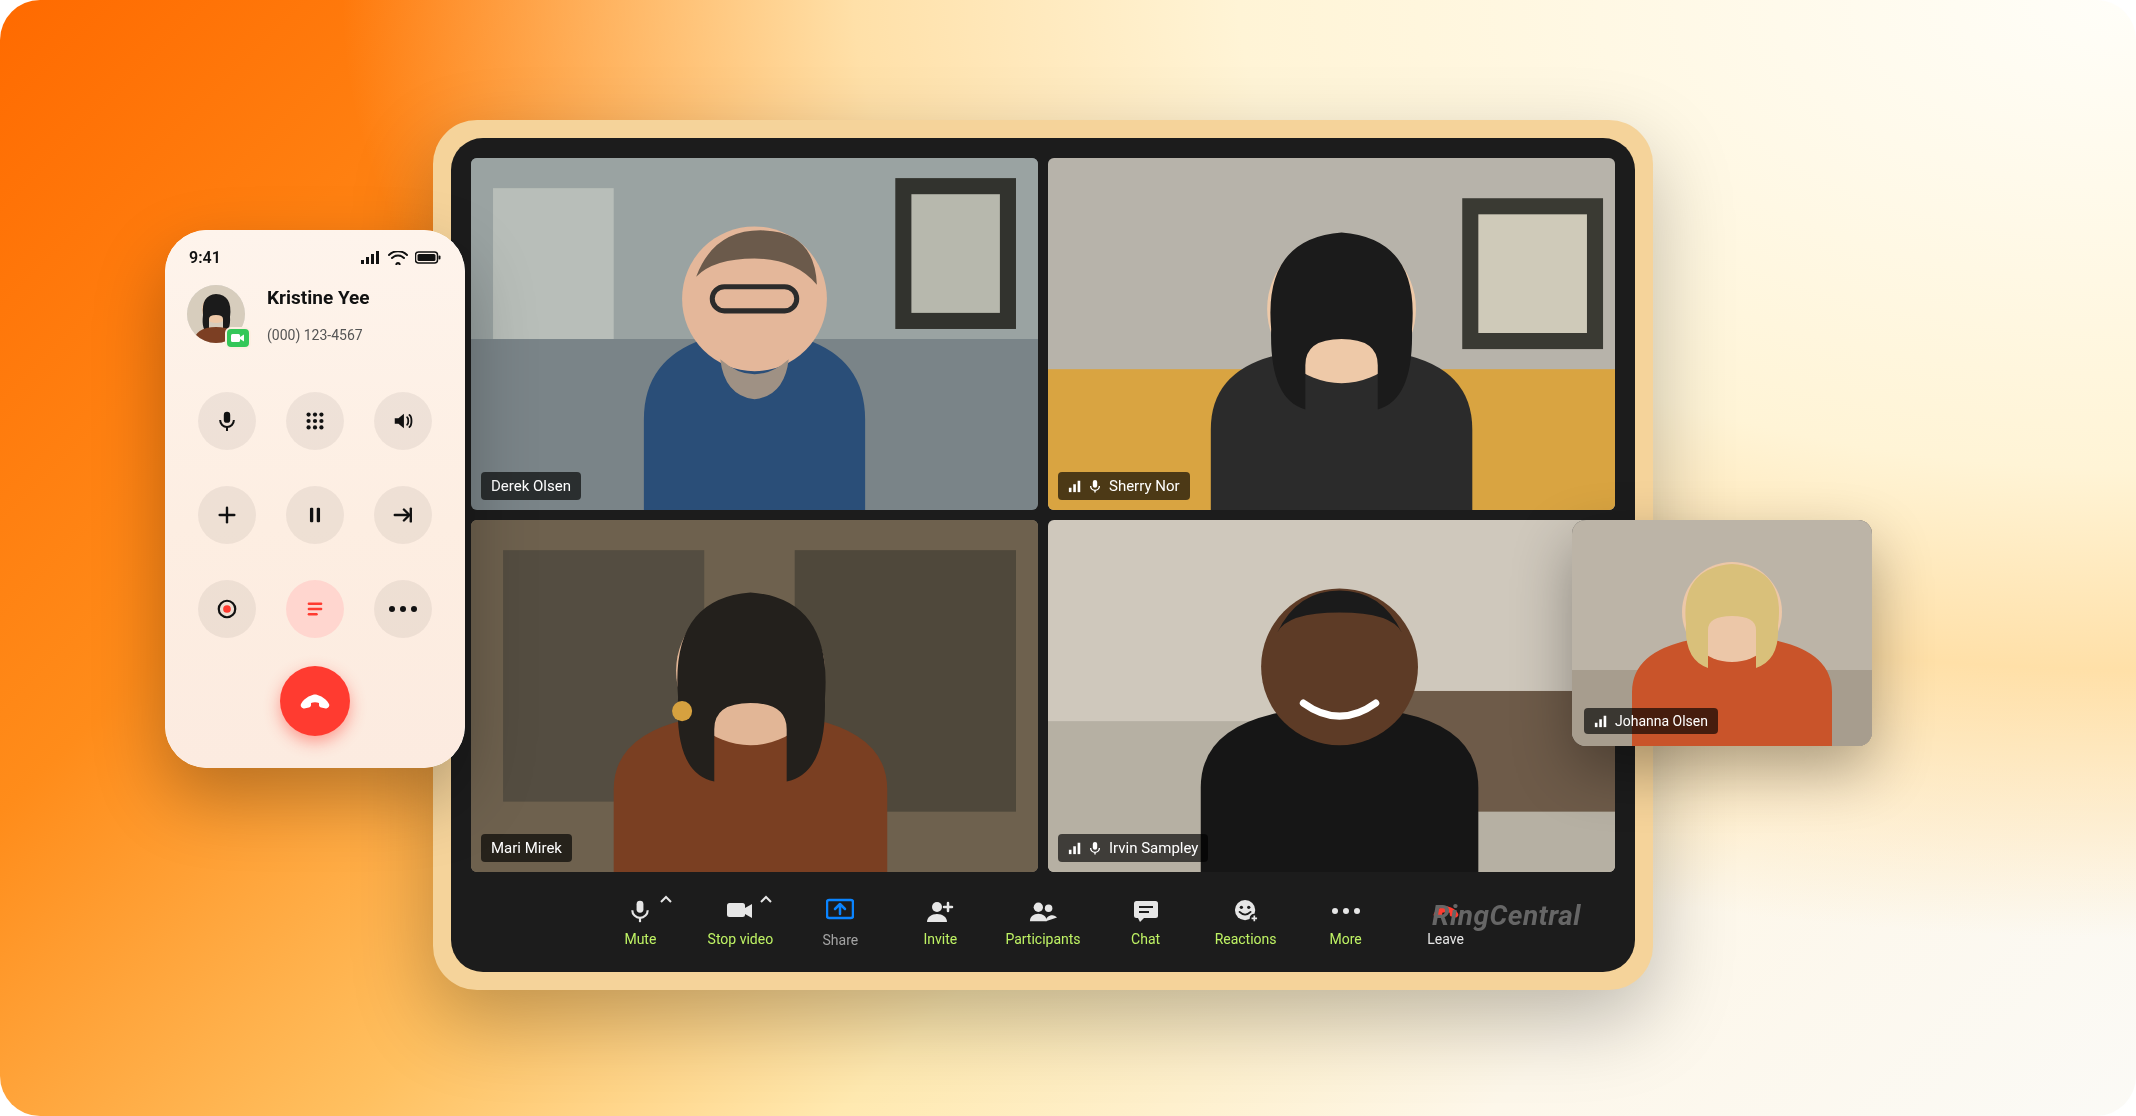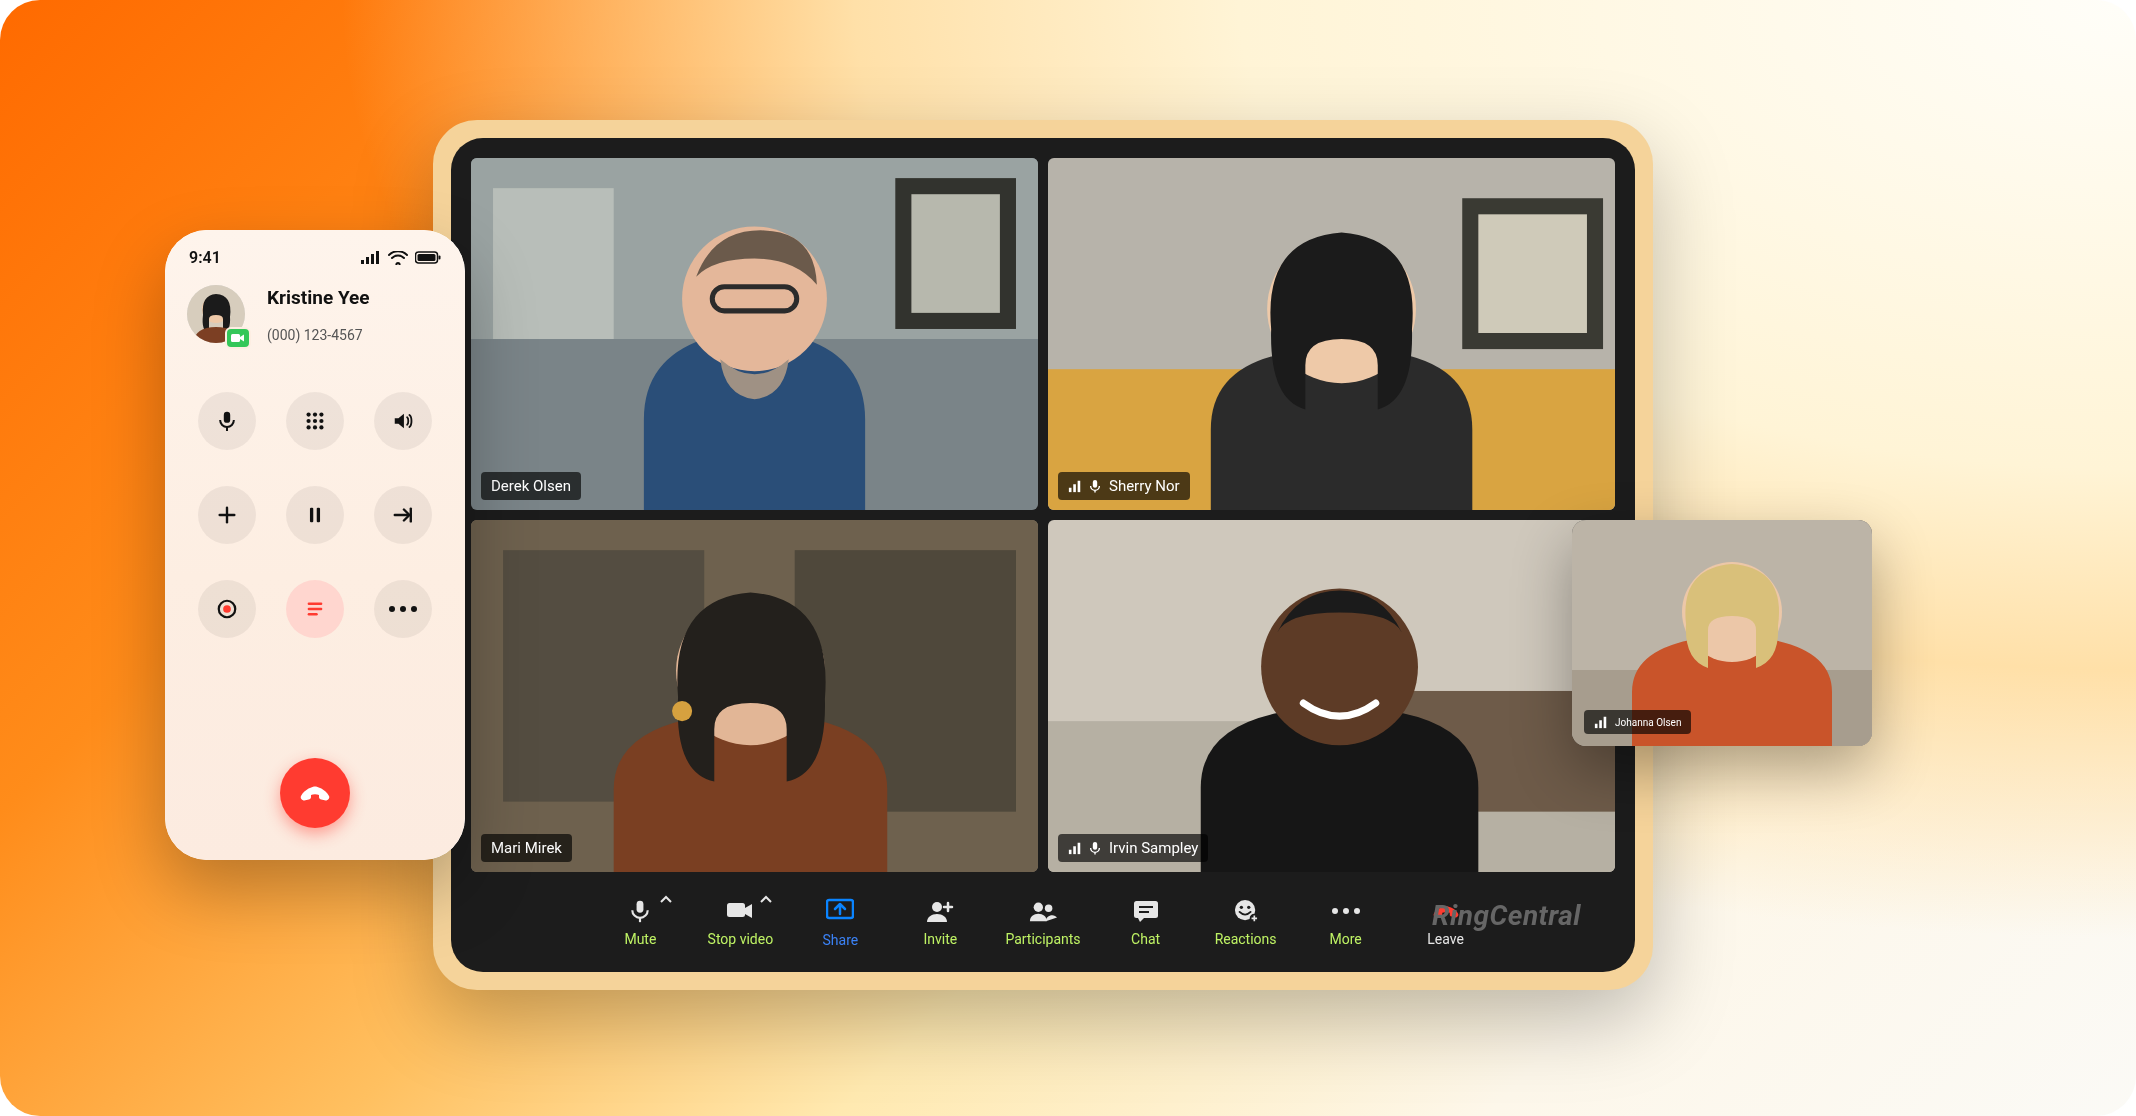--- a/index.html
+++ b/index.html
@@ -84,40 +84,40 @@
     align-items: center;
     gap: 6px;
     color: #bef264;
     font-size: 14px;
     cursor: pointer;
     min-width: 70px;
     position: relative;
   }
   .mbtn .ic { width: 28px; height: 28px; display: flex; align-items: center; justify-content: center; }
   .mbtn .ic svg, .mbtn .ic .dotset { width: 28px; height: 24px; }
-  .mbtn.share { color: #3b82f6; gap: 8px; }
+  .mbtn.share { color: #a3a3a3; gap: 8px; }
   .mbtn.leave .ic svg path { fill: #ff3b30; }
   .mbtn.leave { color: #e6e6e6; }
   .chev { position: absolute; top: -4px; right: 2px; width: 14px; height: 14px; }
   .brand {
     position: absolute;
     right: 34px;
     bottom: 40px;
     color: #666;
     font-style: italic;
     font-weight: 700;
     font-size: 28px;
     letter-spacing: 0.5px;
   }
 
   
   .phone {
     position: absolute;
     left: 165px; top: 230px;
-    width: 300px; height: 630px;
+    width: 300px; height: 538px;
     background: #fff;
     border-radius: 42px;
     box-shadow: 0 30px 70px rgba(0,0,0,0.28);
     overflow: hidden;
   }
   .phone-inner {
     position: absolute;
     inset: 0;
     background: linear-gradient(180deg, #fef4ec 0%, #fdeee2 55%, #fcebe0 100%);
     border-radius: 42px;
@@ -201,21 +201,21 @@
   .self-view {
     position: absolute;
     left: 1572px; top: 520px;
     width: 300px; height: 226px;
     border-radius: 14px;
     overflow: hidden;
     box-shadow: 0 24px 60px rgba(0,0,0,0.32);
     background: #555;
   }
   .self-view svg.person { width: 100%; height: 100%; display: block; }
-  .self-view .name-pill { left: 12px; bottom: 12px; font-size: 10px; padding: 5px 10px; }
+  .self-view .name-pill { left: 12px; bottom: 12px; font-size: 14px; padding: 5px 10px; }
 
   
   .dotset { display: flex; gap: 5px; align-items: center; justify-content: center; }
   .dotset span { width: 6px; height: 6px; border-radius: 50%; background: #e6e6e6; }
   .pbtn .dotset span { background: #111; }
 </style>
 </head>
 <body>
 
 <div class="canvas">

